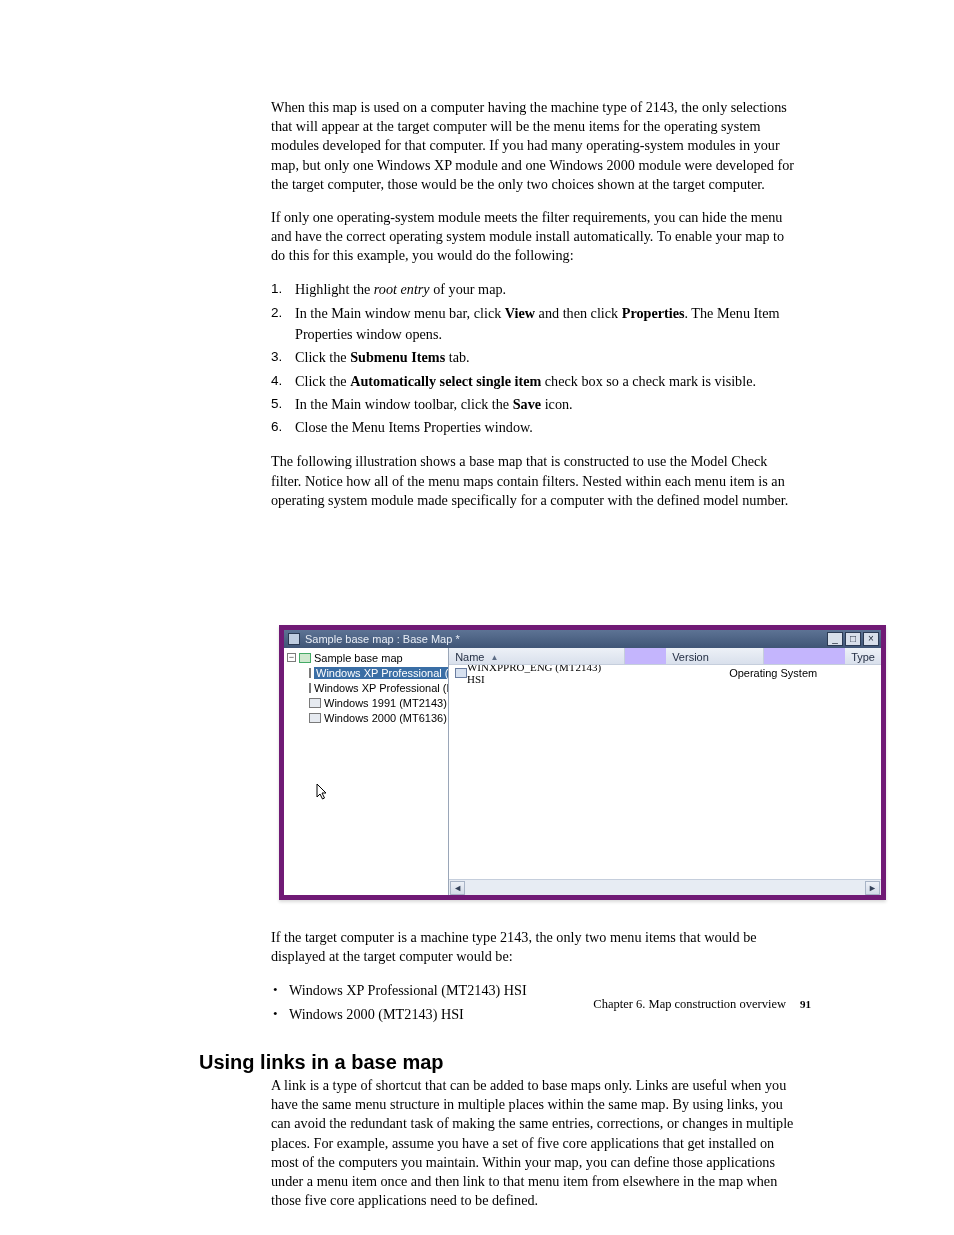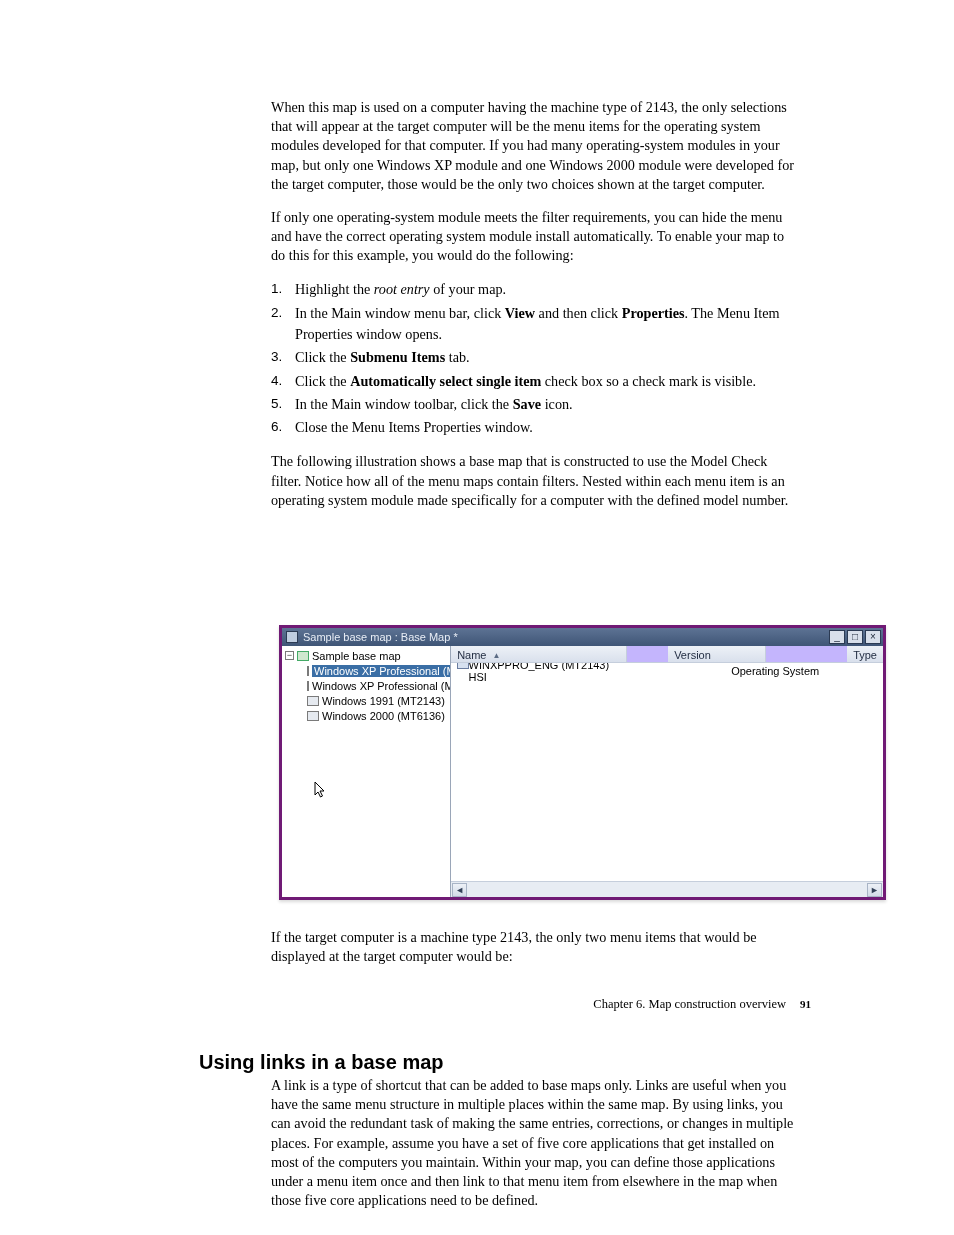--- a/index.html
+++ b/index.html
@@ -77,21 +77,21 @@
     color: #000;
   }
 
   
   .winshot {
     position: absolute;
     left: 279px;
     top: 625px;
     width: 607px;
     height: 275px;
-    border: 3px solid #701a75;
+    border: 5px solid #701a75;
     background: #fff;
     font-family: Tahoma, Arial, sans-serif;
     font-size: 11px;
     box-shadow: 0 2px 3px rgba(0,0,0,0.15);
   }
   .winshot .titlebar {
     height: 18px;
     background: linear-gradient(#5d7394, #3f5576);
     color: #fff;
     display: flex;
@@ -179,21 +179,21 @@
   }
   .winshot .list .rows {
     flex: 1 1 auto;
     overflow: hidden;
     position: relative;
   }
   .winshot .list .rows .row {
     display:flex; height: 16px; align-items: center;
   }
   .winshot .list .rows .cell { padding: 0 6px; font-size: 11px; }
-  .winshot .list .rows .cell.name { width: 176px; display:flex; gap:0; }
+  .winshot .list .rows .cell.name { width: 176px; display:flex; align-items:center; gap:0;font-family:Liberation Serif, serif; }
   .winshot .list .rows .cell.version { width: 98px; }
   .winshot .list .rows .cell.type { flex: 1 1 auto; }
   .winshot .list .rows .osic {
     width: 12px; height: 10px; border: 1px solid #6a7da0; background: #d7e1f0;
     display:inline-block;
   }
   .winshot .list .scroll {
     height: 16px; background: #e7ecf3; border-top: 1px solid #c5cedc;
     display:flex; justify-content: space-between; align-items:center;
     padding: 0 1px;
@@ -322,20 +322,24 @@
         <div class="sbtn">◄</div>
         <div class="track"></div>
         <div class="sbtn">►</div>
       </div>
     </div>
   </div>
 </div>
 
 <div class="after-shot">
   <p class="para">If the target computer is a machine type 2143, the only two menu items that would be displayed at the target computer would be:</p>
+  <ul class="bullet">
+    <li>Windows XP Professional (MT2143) HSI</li>
+    <li>Windows 2000 (MT2143) HSI</li>
+  </ul>
 </div>
 
 <h2 class="section" style="top: 1051px;">Using links in a base map</h2>
 
 <div style="position:absolute; left:271px; top:1076px; width:526px;">
   <p class="para">A link is a type of shortcut that can be added to base maps only. Links are useful when you have the same menu structure in multiple places within the same map. By using links, you can avoid the redundant task of making the same entries, corrections, or changes in multiple places. For example, assume you have a set of five core applications that get installed on most of the computers you maintain. Within your map, you can define those applications under a menu item once and then link to that menu item from elsewhere in the map when those five core applications need to be defined.</p>
 </div>
 
 <div class="footer">
   <span>Chapter 6. Map construction overview</span>

